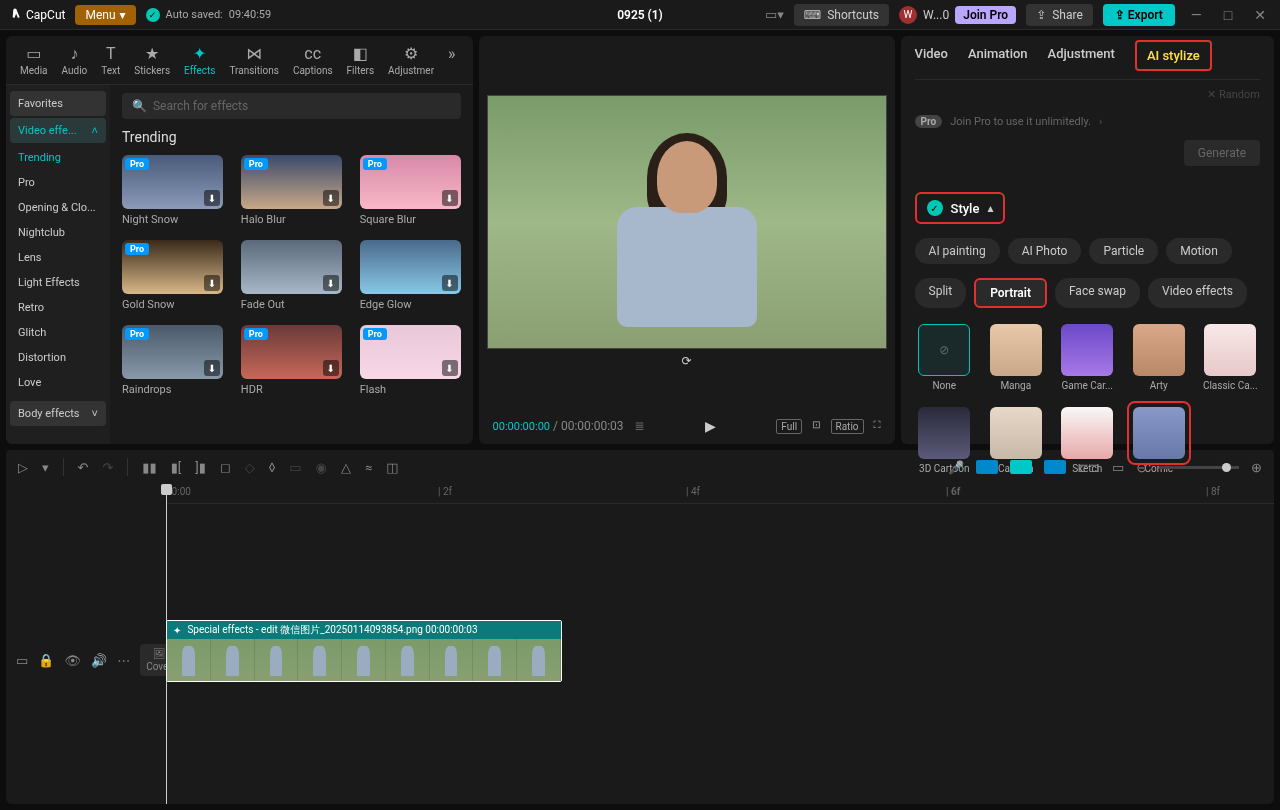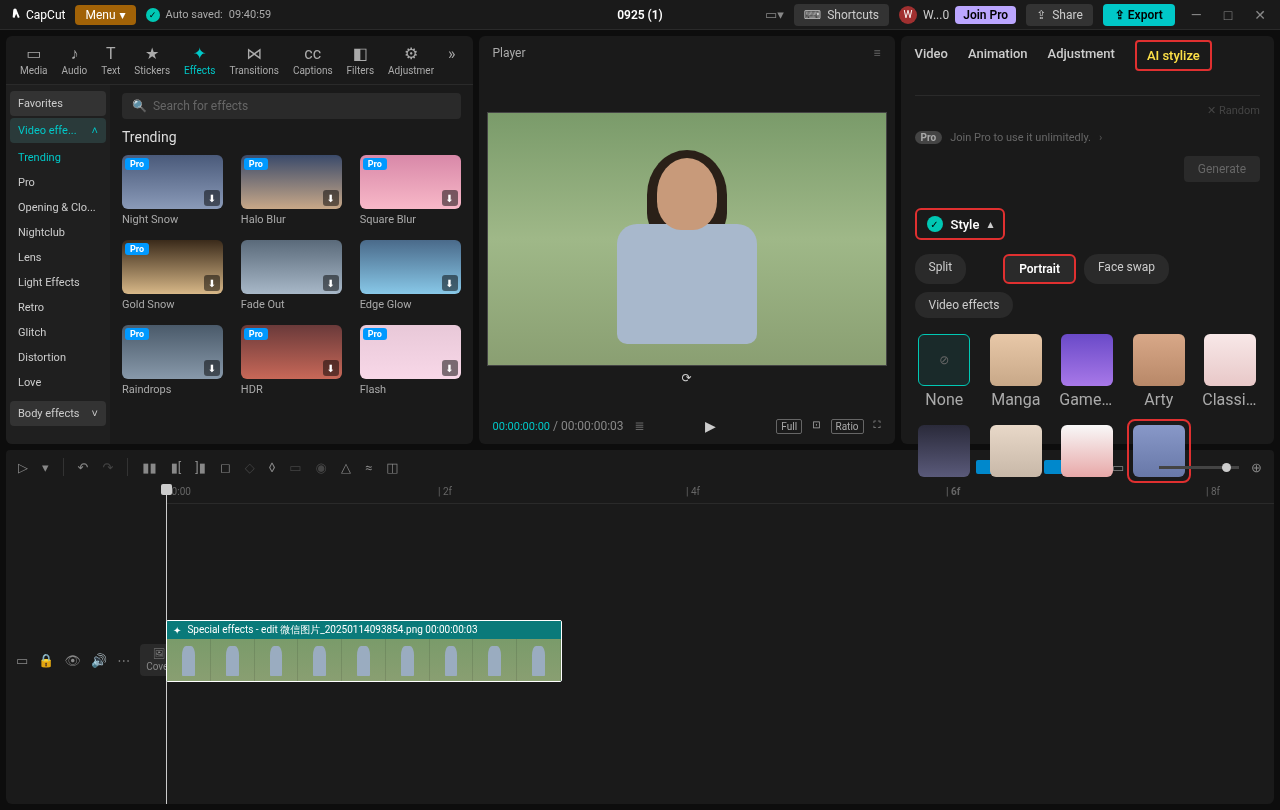--- a/index.html
+++ b/index.html
@@ -46,41 +46,41 @@
 .head { width: 60px; height: 72px; background: #c89a7a; border-radius: 50% 50% 40% 40%; margin: 0 auto; position: relative; }
 .hair { position: absolute; top: -8px; left: -10px; width: 80px; height: 90px; background: #2a2018; border-radius: 50% 50% 30% 30%; z-index: -1; }
 .body-sh { width: 140px; height: 120px; background: #a8b8cc; border-radius: 20px 20px 10px 10px; margin: -6px auto 0; }
 .player-controls { padding: 10px 14px; display: flex; align-items: center; justify-content: space-between; }
 .time-display { color: #00c8c8; font-size: 11px; }
 .time-dur { color: #888; }
 .play-btn { color: #ccc; font-size: 14px; }
 .ctrl-right { display: flex; gap: 10px; color: #aaa; font-size: 10px; }
 .ctrl-box { border: 1px solid #666; padding: 1px 4px; border-radius: 2px; }
 .right-panel { width: 376px; background: #1a1a1a; border-radius: 6px; margin: 6px; display: flex; flex-direction: column; padding: 10px 14px; }
-.right-tabs { display: flex; gap: 20px; border-bottom: 1px solid #2a2a2a; padding-bottom: 24px; }
+.right-tabs { display: flex; gap: 20px; border-bottom: 1px solid #2a2a2a; padding-bottom: 8px; }
 .right-tab { color: #ccc; font-size: 13px; font-weight: 500; cursor: pointer; }
 .right-tab.active { color: #fde047; }
 .right-tab.boxed { border: 2px solid #e03030; padding: 6px 10px; border-radius: 4px; margin-top: -6px; }
 .random-row { display: flex; justify-content: flex-end; color: #444; padding: 8px 0; font-size: 11px; }
 .joinpro-row { display: flex; align-items: center; gap: 8px; padding: 6px 0; font-size: 11px; color: #666; }
 .pro-pill { background: #444; color: #aaa; padding: 1px 6px; border-radius: 8px; font-size: 10px; font-weight: 700; }
 .generate-btn { margin-left: auto; background: #2a2a2a; color: #666; padding: 6px 14px; border-radius: 4px; margin-top: 6px; float: right; }
 .style-section { margin-top: 16px; border: 2px solid #e03030; border-radius: 6px; padding: 6px 10px; display: inline-flex; align-items: center; gap: 8px; }
 .style-check { width: 16px; height: 16px; background: #00c8b4; border-radius: 50%; display: flex; align-items: center; justify-content: center; font-size: 10px; color: #000; }
 .style-label { color: #fff; font-size: 13px; font-weight: 500; }
 .chip-row { display: flex; flex-wrap: wrap; gap: 8px; margin-top: 14px; }
 .chip { background: #2a2a2a; color: #ccc; padding: 6px 14px; border-radius: 14px; font-size: 12px; cursor: pointer; }
 .chip.active { color: #fff; font-weight: 600; }
-.chip.boxed { border: 2px solid #e03030; border-radius: 6px; margin-left: 29px; }
+.chip.boxed { border: 2px solid #e03030; border-radius: 6px; }
 .style-grid { display: grid; grid-template-columns: repeat(5, 1fr); gap: 14px 12px; margin-top: 16px; }
 .style-item { display: flex; flex-direction: column; align-items: center; gap: 4px; }
 .style-thumb { width: 52px; height: 52px; border-radius: 6px; background: linear-gradient(135deg,#8a6a8a,#c8a8b8); position: relative; }
 .style-thumb.none { background: #1a2a2a; border: 1px solid #00c8b4; display: flex; align-items: center; justify-content: center; color: #666; }
 .style-thumb.boxed-outer::after{content:'';position:absolute;inset:-6px;border:2px solid #e03030;border-radius:8px;}
-.style-name { font-size: 16px; color: #aaa; max-width: 56px; overflow: hidden; text-overflow: ellipsis; white-space: nowrap; }
+.style-name { font-size: 10px; color: #aaa; max-width: 56px; overflow: hidden; text-overflow: ellipsis; white-space: nowrap; }
 .timeline-toolbar { height: 34px; background: #1a1a1a; margin: 0 6px; border-radius: 4px 4px 0 0; display: flex; align-items: center; padding: 0 12px; gap: 14px; }
 .tb-icon { color: #888; font-size: 13px; cursor: pointer; }
 .tb-sep { width: 1px; height: 18px; background: #333; }
 .tb-right { margin-left: auto; display: flex; align-items: center; gap: 12px; }
 .tb-chip { background: #0088cc; width: 22px; height: 14px; border-radius: 2px; }
 .tb-chip.active { background: #00c8c8; }
 .zoom-slider { width: 80px; height: 3px; background: #444; position: relative; }
 .zoom-handle { position: absolute; right: 8px; top: -3px; width: 9px; height: 9px; background: #ccc; border-radius: 50%; }
 .timeline { height: 320px; background: #1a1a1a; margin: 0 6px 6px; border-radius: 0 0 6px 6px; position: relative; overflow: hidden; }
 .ruler { height: 20px; border-bottom: 1px solid #2a2a2a; position: relative; margin-left: 160px; }
@@ -275,24 +275,20 @@
                 <span class="dl-icon">⬇</span>
               </div>
               <span class="effect-name">Flash</span>
             </div>
           </div>
       </div>
     </div>
   </div>
 
   <div class="player-panel">
-    <div class="player-header">
-      <span>Player</span>
-      <span class="player-menu">≡</span>
-    </div>
     <div class="viewport">
       <div class="video-frame">
         <div class="person">
             <div class="head">
               <div class="hair"></div>
             </div>
             <div class="body-sh"></div>
           </div>
         <div style="position:absolute;bottom:-20px;left:50%;transform:translateX(-50%);color:#ccc;">⟳</div>
       </div>
@@ -333,20 +329,26 @@
         <span class="generate-btn">Generate</span>
       </div>
     <div style="clear:both;"></div>
     <div style="margin-top:10px;">
       <span class="style-section">
         <span class="style-check">✓</span>
         <span class="style-label">Style</span>
         <span style="color:#ccc;">▴</span>
       </span>
     </div>
+    <div class="chip-row" id="chips1">
+        <span class="chip">AI painting</span>
+        <span class="chip">AI Photo</span>
+        <span class="chip">Particle</span>
+        <span class="chip">Motion</span>
+      </div>
     <div class="chip-row" id="chips2">
         <span class="chip">Split</span>
         <span class="chip active boxed">Portrait</span>
         <span class="chip">Face swap</span>
         <span class="chip">Video effects</span>
       </div>
     <div class="style-grid" id="styles1">
         <div class="style-item">
           <div class="style-thumb none" style="">⊘</div>
           <span class="style-name">None</span>

